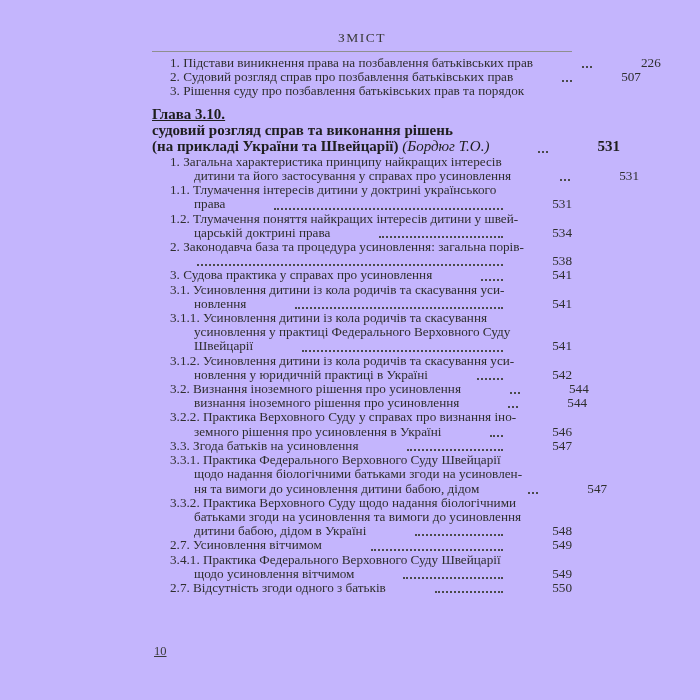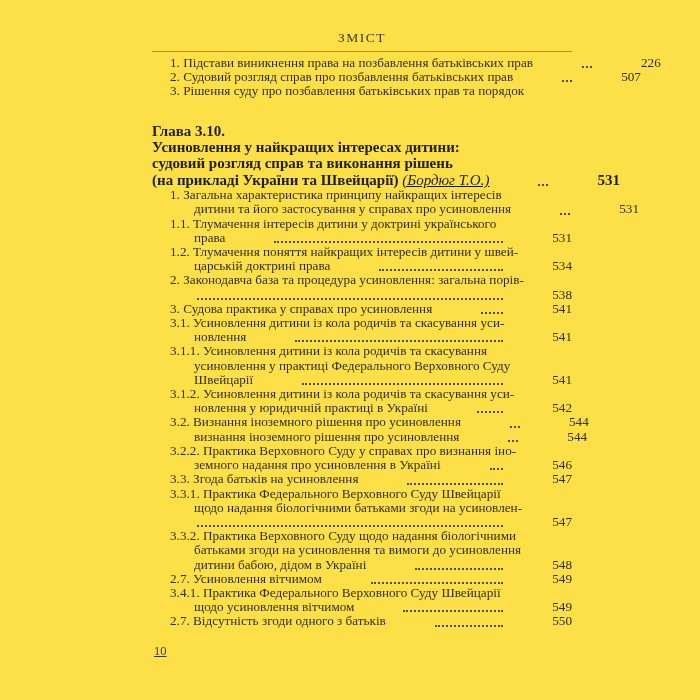--- a/index.html
+++ b/index.html
@@ -4,21 +4,21 @@
 <style>
   html, body {
     margin: 0;
     padding: 0;
     background: #ffffff;
   }
   .page {
     position: relative;
     width: 700px;
     height: 700px;
-    background: #fde047;
+    background: #c4b5fd;
     font-family: "Liberation Serif", "DejaVu Serif", serif;
     color: #2e2e2e;
     overflow: hidden;
   }
   .content {
     position: absolute;
     left: 152px;
     top: 30px;
     width: 420px;
   }
@@ -47,24 +47,24 @@
     gap: 46px;
   }
   .toc-line.indent-1 { padding-left: 18px; }
   .toc-line.indent-2 { padding-left: 42px; }
   .toc-line.chapter {
     font-weight: bold;
     font-size: 15px;
     line-height: 16.4px;
     color: #1e1e1e;
   }
-  .toc-line.gap-above { margin-top: 24px; }
+  .toc-line.gap-above { margin-top: 7px; text-decoration: underline; }
   .seg.normal { font-weight: normal; font-style: normal; }
   .seg.bold   { font-weight: bold; }
-  .seg.italic { font-weight: normal; font-style: italic; text-decoration: underline; }
+  .seg.italic { font-weight: normal; font-style: italic; }
   .leader {
     flex: 1 1 auto;
     min-width: 10px;
     margin: 0 3px 2px 3px;
     border-bottom: 2px dotted #4a4a4a;
     align-self: flex-end;
     height: 0;
   }
   .pg { white-space: nowrap; }
   .pg.bold { font-weight: bold; }
@@ -95,23 +95,20 @@
           <span class="leader"></span>
           <span class="pg">507</span>
         </div>
         <div class="toc-line indent-1">
           <span class="txt"><span class="seg normal">3. Рішення суду про позбавлення батьківських прав та порядок</span></span>
         </div>
         <div class="toc-line indent-0 chapter gap-above">
           <span class="txt"><span class="seg bold">Глава 3.10.</span></span>
         </div>
         <div class="toc-line indent-0 chapter">
-          <span class="txt"><span class="seg bold">Усиновлення у найкращих інтересах дитини:</span></span>
-        </div>
-        <div class="toc-line indent-0 chapter">
           <span class="txt"><span class="seg bold">судовий розгляд справ та виконання рішень</span></span>
         </div>
         <div class="toc-line indent-0 chapter">
           <span class="txt"><span class="seg bold">(на прикладі України та Швейцарії) </span><span class="seg italic">(Бордюг Т.О.)</span></span>
           <span class="leader"></span>
           <span class="pg bold">531</span>
         </div>
         <div class="toc-line indent-1">
           <span class="txt"><span class="seg normal">1. Загальна характеристика принципу найкращих інтересів</span></span>
         </div>
@@ -182,36 +179,37 @@
         </div>
         <div class="toc-line indent-2">
           <span class="txt"><span class="seg normal">визнання іноземного рішення про усиновлення</span></span>
           <span class="leader"></span>
           <span class="pg">544</span>
         </div>
         <div class="toc-line indent-1">
           <span class="txt"><span class="seg normal">3.2.2. Практика Верховного Суду у справах про визнання іно-</span></span>
         </div>
         <div class="toc-line indent-2">
-          <span class="txt"><span class="seg normal">земного надання про усиновлення в Україні</span></span>
+          <span class="txt"><span class="seg normal">земного рішення про усиновлення в Україні</span></span>
           <span class="leader"></span>
           <span class="pg">546</span>
         </div>
         <div class="toc-line indent-1">
           <span class="txt"><span class="seg normal">3.3. Згода батьків на усиновлення</span></span>
           <span class="leader"></span>
           <span class="pg">547</span>
         </div>
         <div class="toc-line indent-1">
           <span class="txt"><span class="seg normal">3.3.1. Практика Федерального Верховного Суду Швейцарії</span></span>
         </div>
         <div class="toc-line indent-2">
           <span class="txt"><span class="seg normal">щодо надання біологічними батьками згоди на усиновлен-</span></span>
         </div>
         <div class="toc-line indent-2">
+          <span class="txt"><span class="seg normal">ня та вимоги до усиновлення дитини бабою, дідом</span></span>
           <span class="leader"></span>
           <span class="pg">547</span>
         </div>
         <div class="toc-line indent-1">
           <span class="txt"><span class="seg normal">3.3.2. Практика Верховного Суду щодо надання біологічними</span></span>
         </div>
         <div class="toc-line indent-2">
           <span class="txt"><span class="seg normal">батьками згоди на усиновлення та вимоги до усиновлення</span></span>
         </div>
         <div class="toc-line indent-2">

